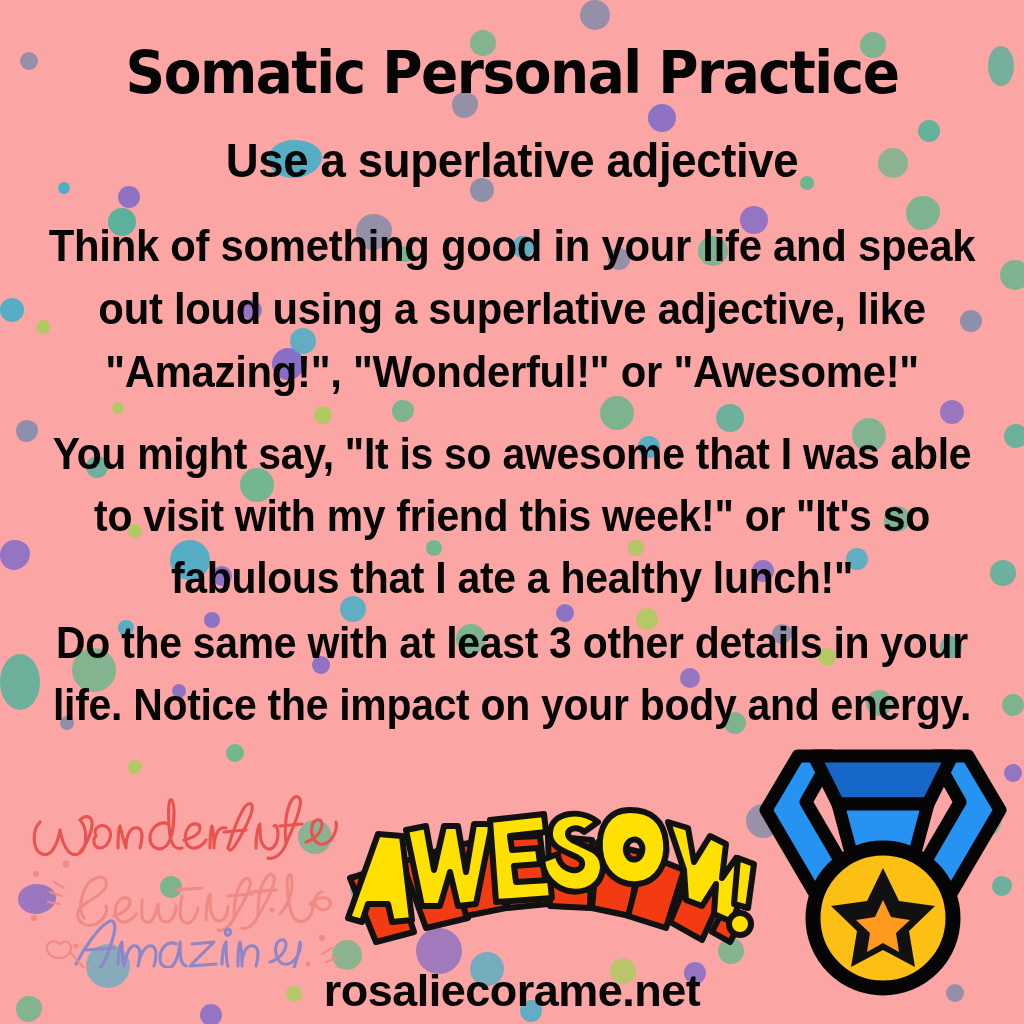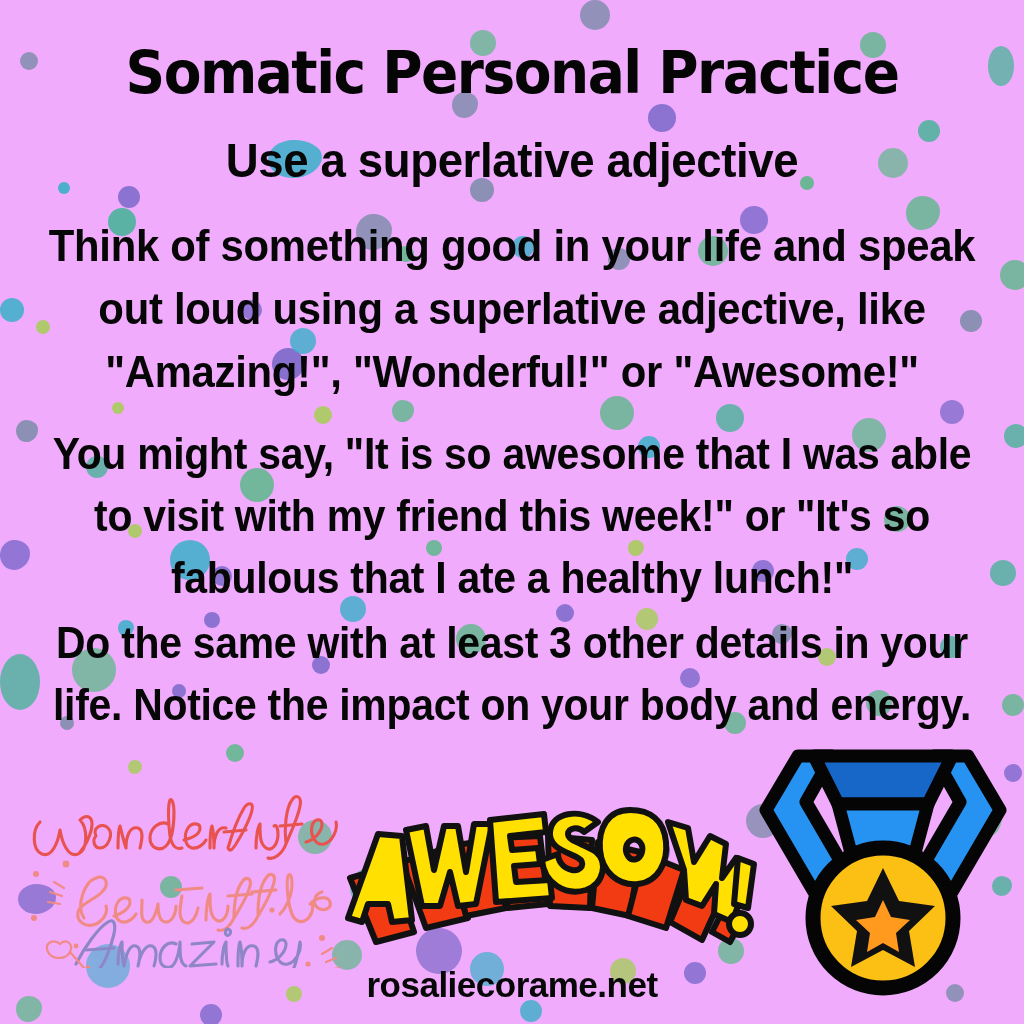--- a/index.html
+++ b/index.html
@@ -3,21 +3,21 @@
 <meta charset="utf-8">
 <style>
   html,body{margin:0;padding:0;}
   body{
     width:1024px;height:1024px;overflow:hidden;
     font-family:"Liberation Sans", sans-serif;
     background:#2693f2;
   }
   #poster{
     position:relative;width:1024px;height:1024px;overflow:hidden;
-    background:#f0abfc;
+    background:#fca5a5;
   }
   
   #confetti{position:absolute;inset:0;z-index:1;pointer-events:none;}
   .dot{position:absolute;border-radius:50%;}
   
   #content{position:relative;z-index:3;width:1024px;height:1024px;}
   .title{
     position:absolute;left:0;right:0;top:46px;
     text-align:center;
     font-family:"DejaVu Sans", sans-serif;
@@ -49,21 +49,21 @@
   }
   #p1{top:214px;font-size:45px;line-height:63px;letter-spacing:-0.3px;}
   #p2{top:423px;font-size:44px;line-height:62px;letter-spacing:-0.3px;}
   #p3{top:612px;font-size:44px;line-height:62px;letter-spacing:-0.3px;}
 
   .url{
     position:absolute;left:0;right:0;top:965px;
     text-align:center;
     font-family:"Liberation Sans", sans-serif;
     font-weight:700;
-    font-size:35px;
+    font-size:45px;
     letter-spacing:-0.5px;
     color:#070707;
   }
   
   #script-art{position:absolute;left:22px;top:778px;width:330px;height:190px;z-index:2;}
   #awesome-art{position:absolute;left:340px;top:800px;width:420px;height:160px;z-index:2;}
   #medal-art{position:absolute;left:752px;top:742px;width:262px;height:258px;z-index:2;}
 </style>
 </head>
 <body>

